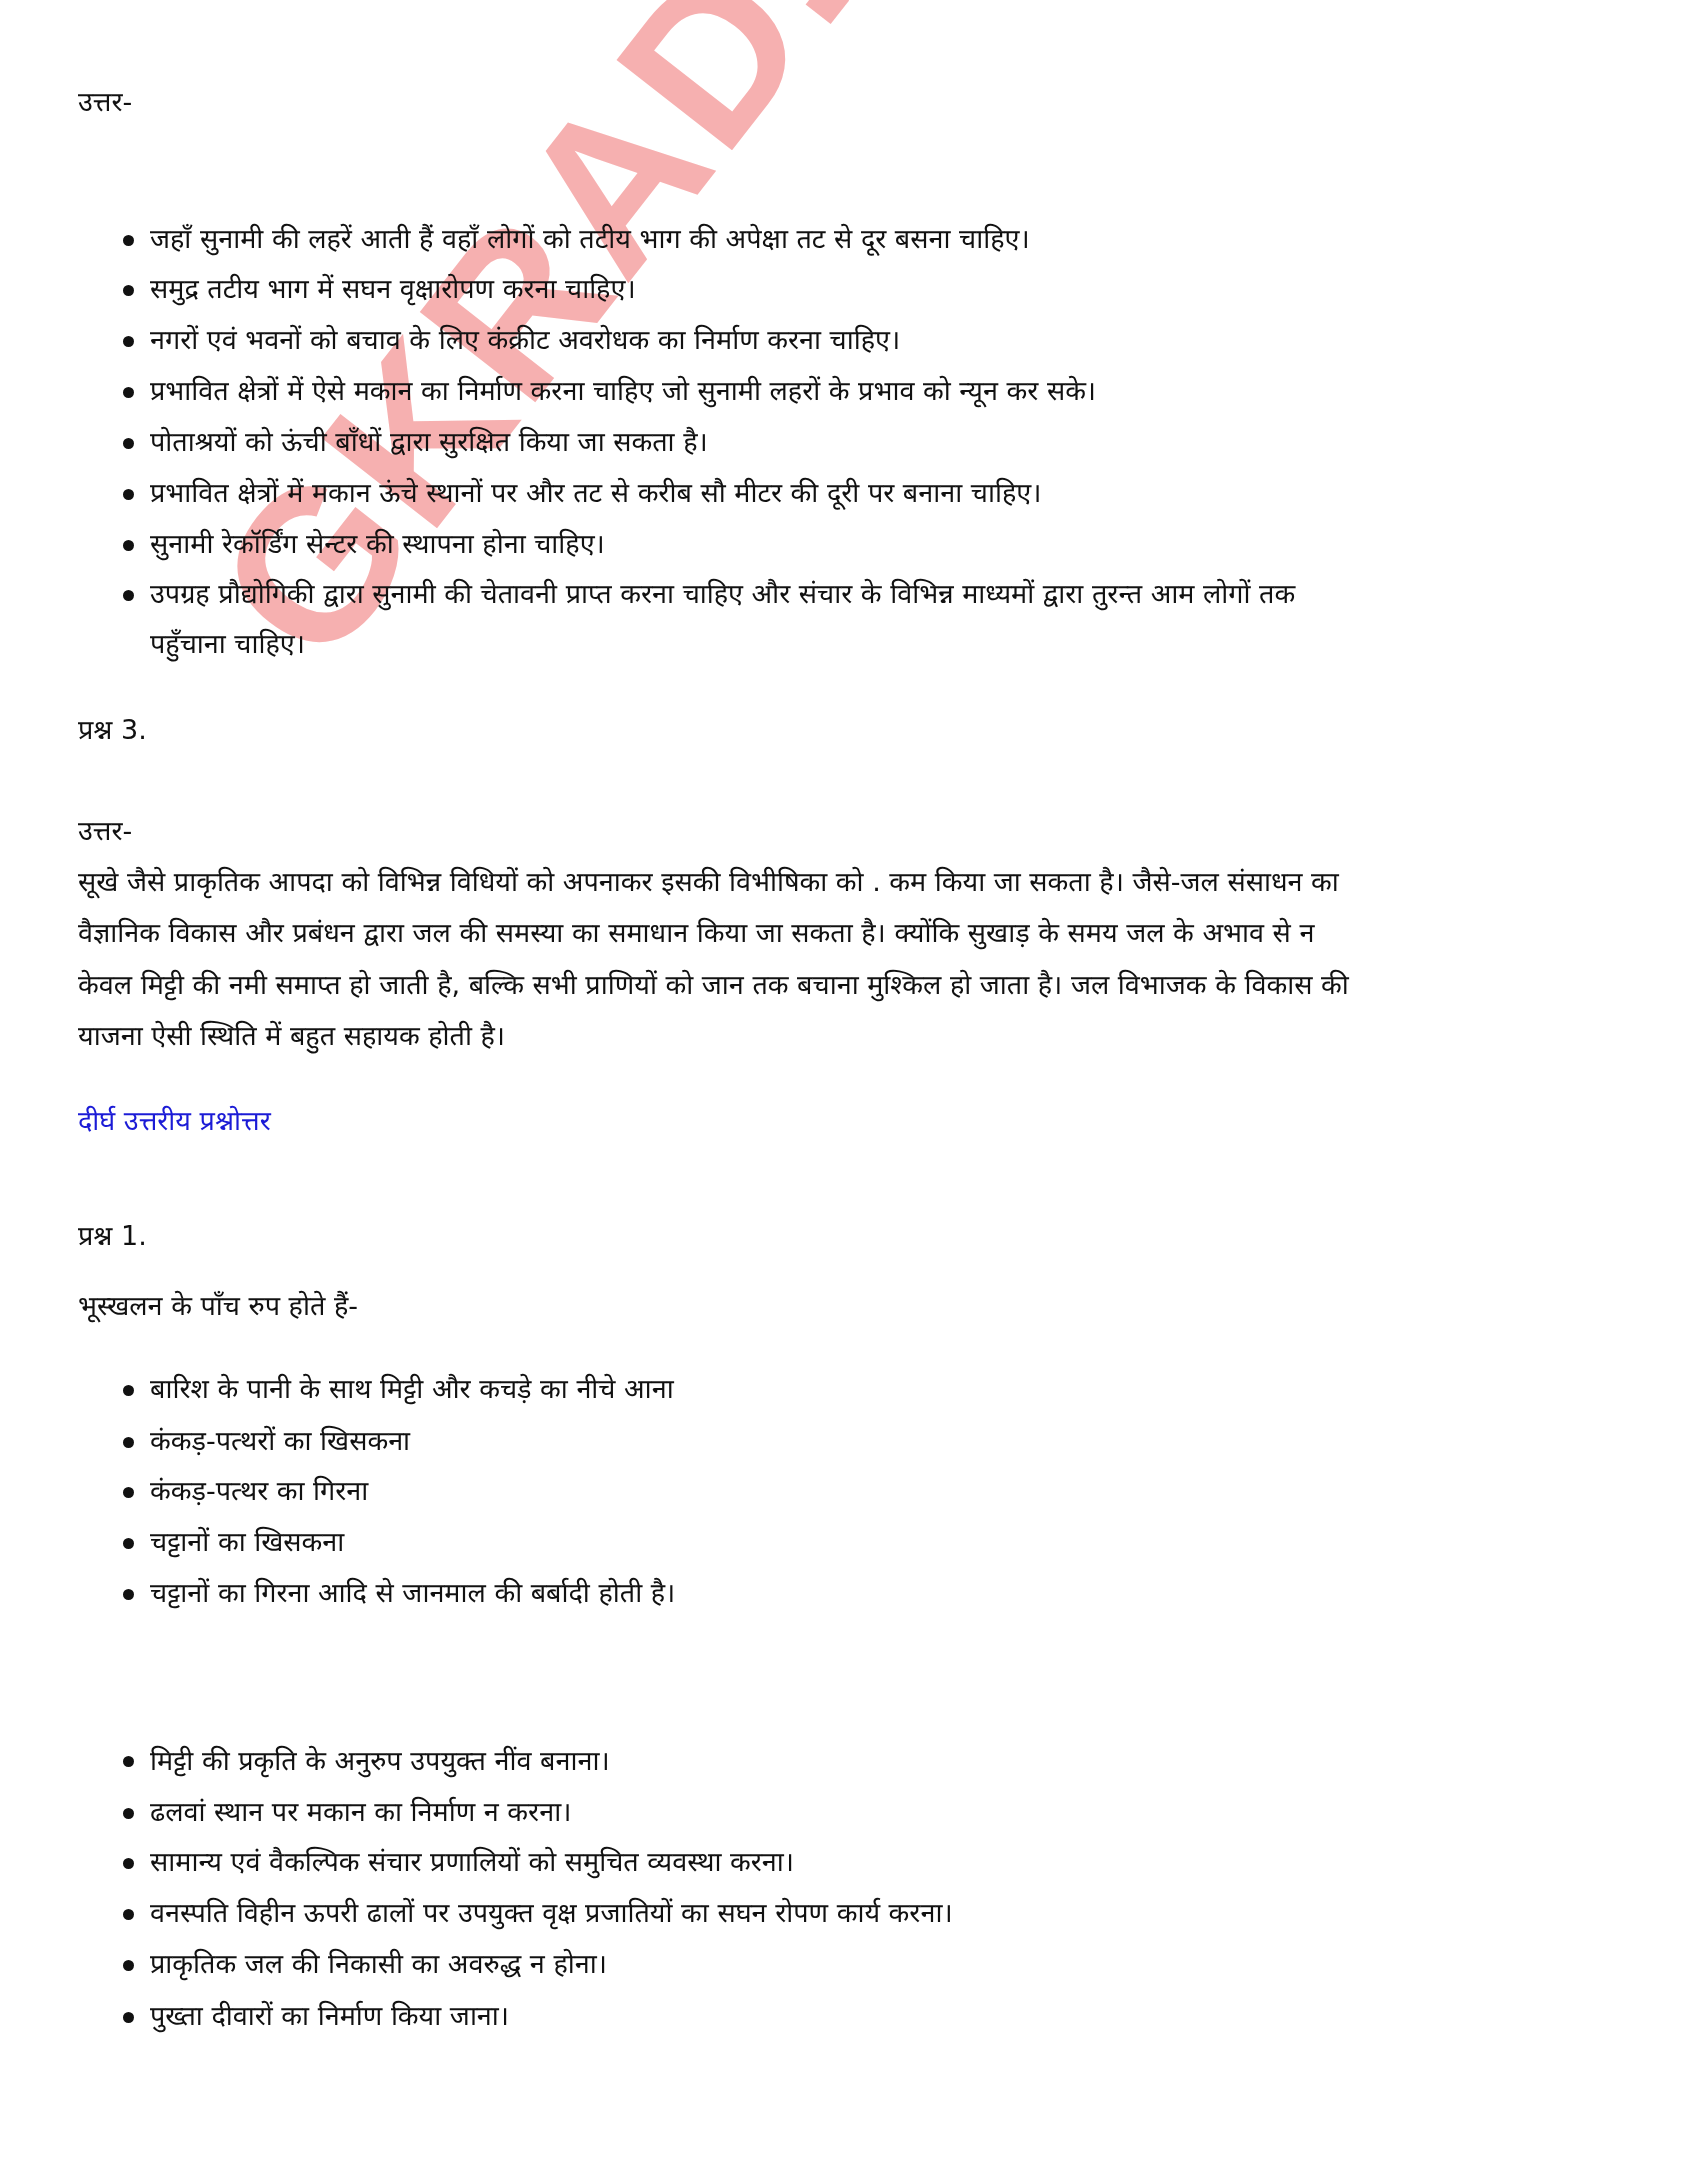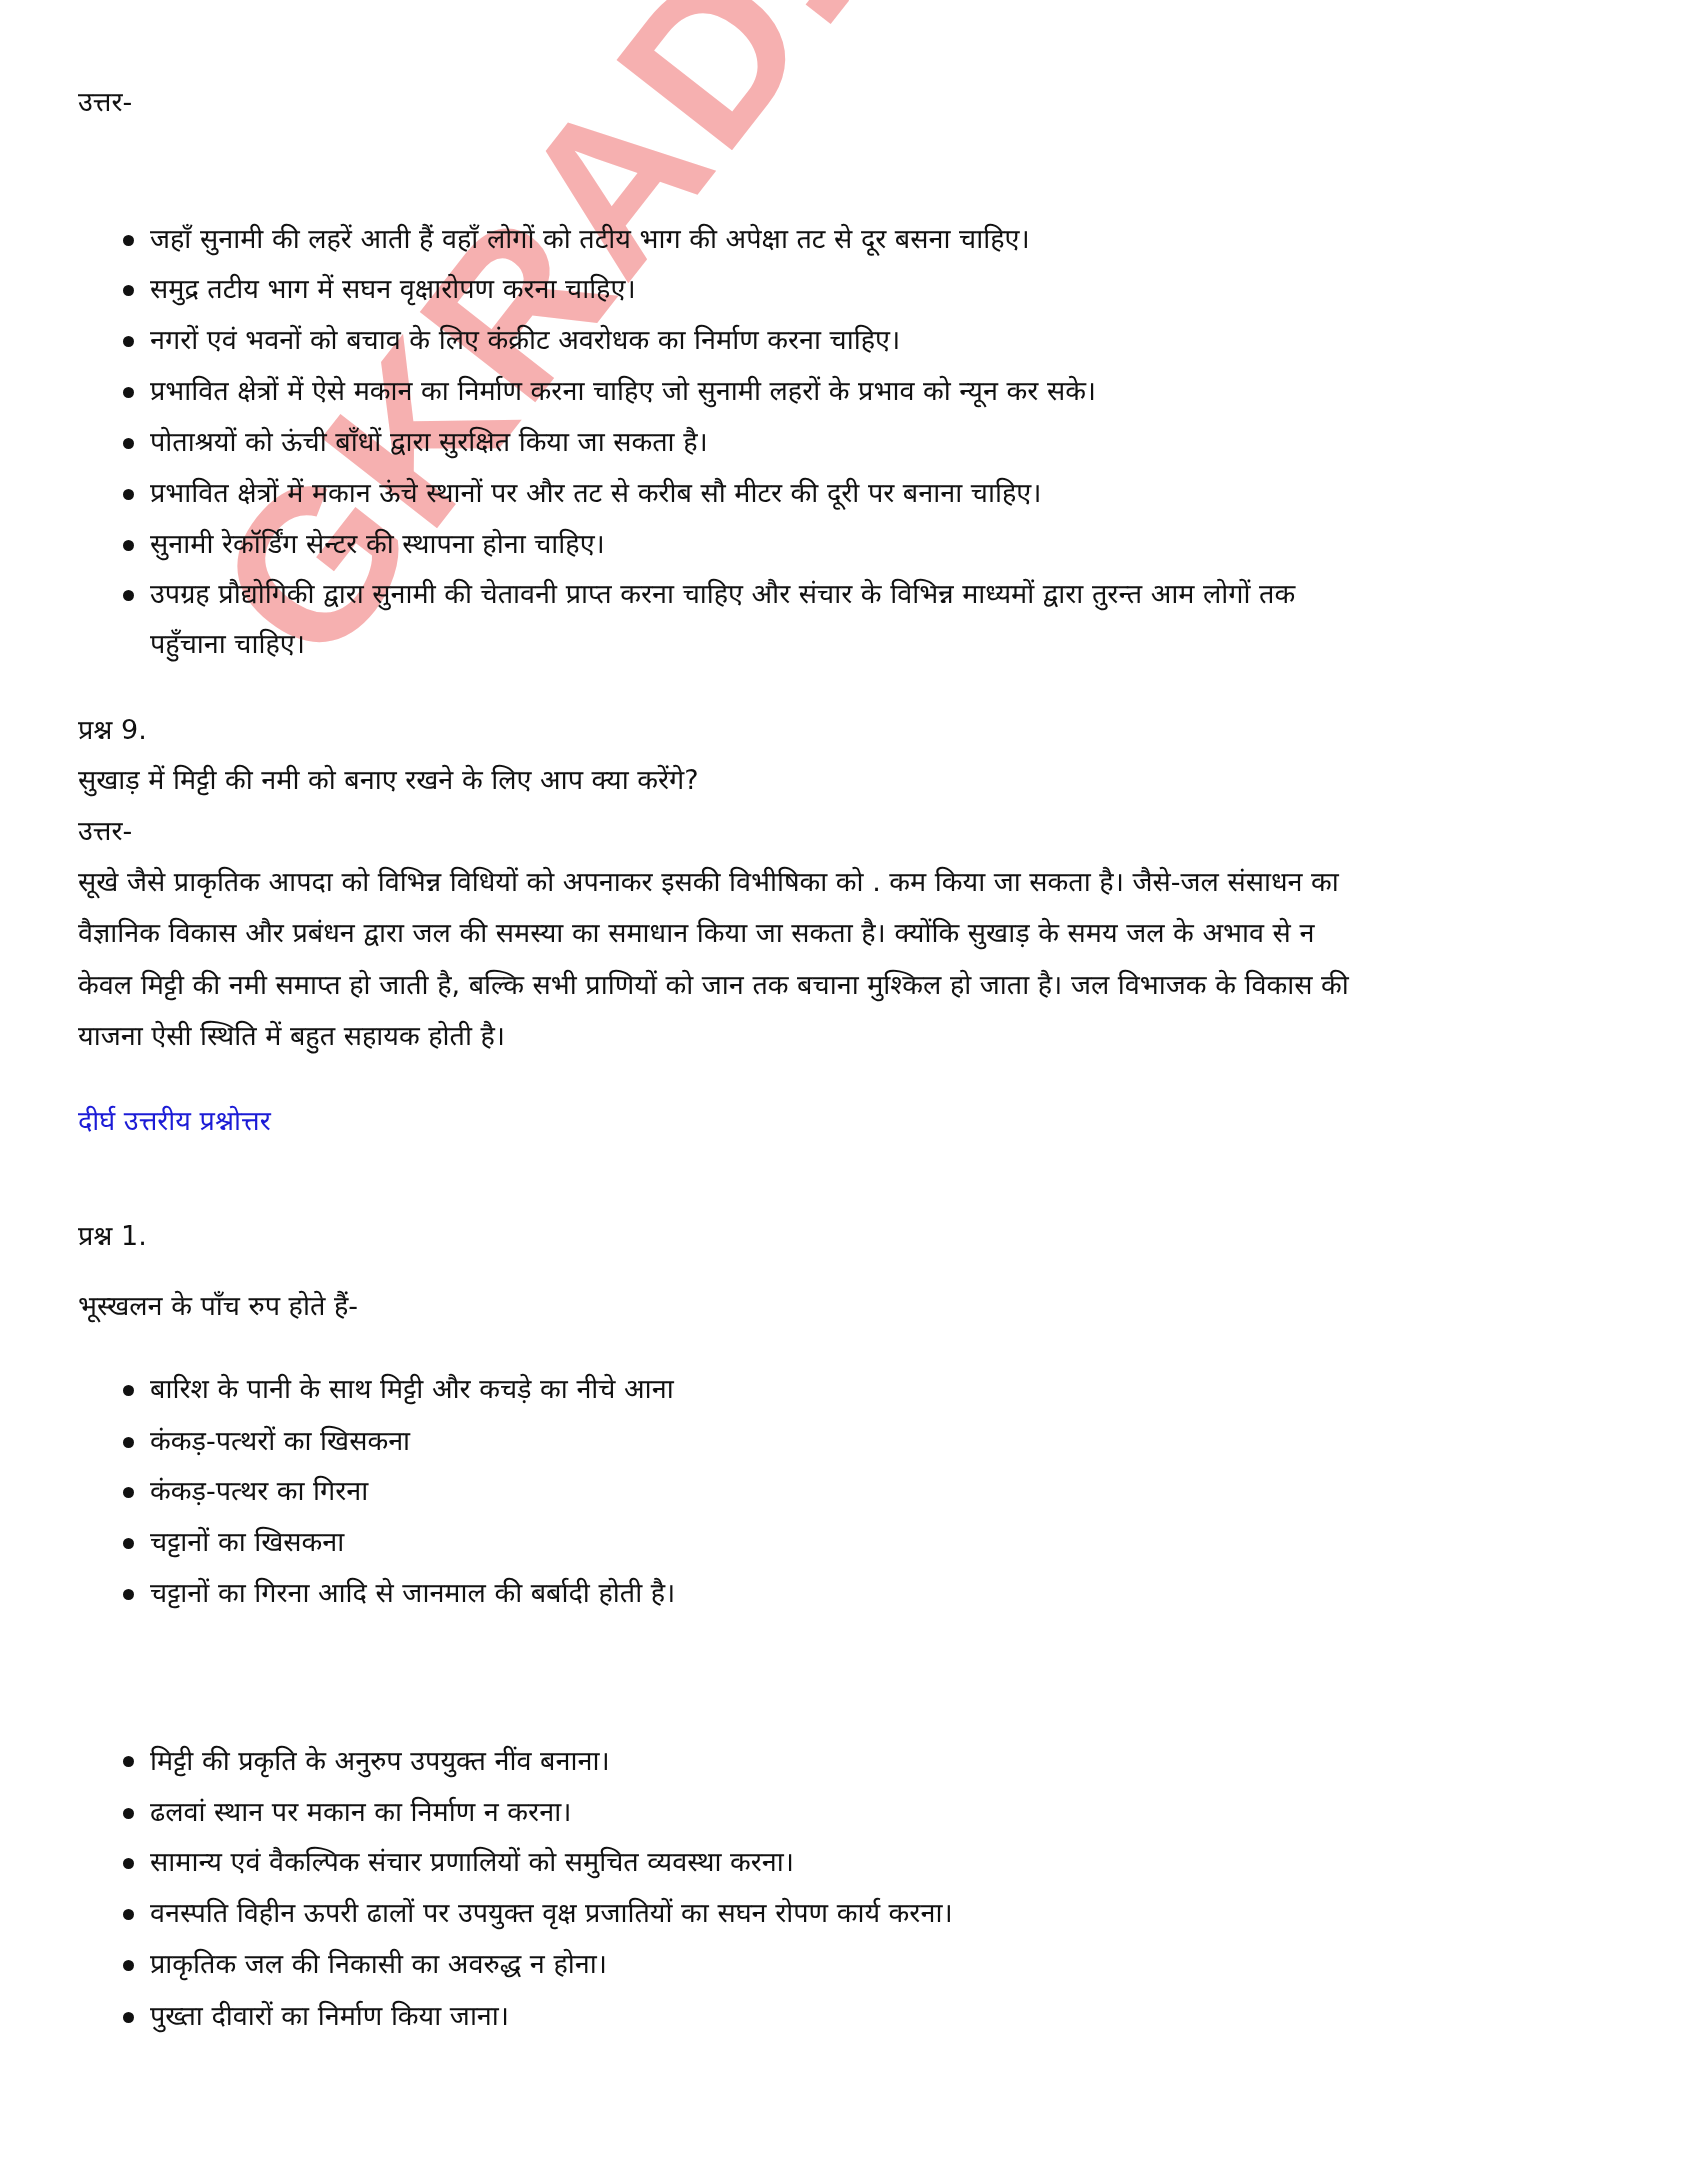--- a/index.html
+++ b/index.html
@@ -36,22 +36,21 @@
     <div class="bullet-line" style="top:417px">पोताश्रयों को ऊंची बाँधों द्वारा सुरक्षित किया जा सकता है।</div>
     <span class="bullet-dot" style="top:489px"></span>
     <div class="bullet-line" style="top:468px">प्रभावित क्षेत्रों में मकान ऊंचे स्थानों पर और तट से करीब सौ मीटर की दूरी पर बनाना चाहिए।</div>
     <span class="bullet-dot" style="top:540px"></span>
     <div class="bullet-line" style="top:519px">सुनामी रेकॉर्डिंग सेन्टर की स्थापना होना चाहिए।</div>
     <span class="bullet-dot" style="top:590px"></span>
     <div class="bullet-line" style="top:569px">उपग्रह प्रौद्योगिकी द्वारा सुनामी की चेतावनी प्राप्त करना चाहिए और संचार के विभिन्न माध्यमों द्वारा तुरन्त आम लोगों तक</div>
     <div class="bullet-line" style="top:619px">पहुँचाना चाहिए।</div>
   </div>
 
-  <div class="line" style="top:705px">प्रश्न 9.</div>
-  <div class="line" style="top:755px">सुखाड़ में मिट्टी की नमी को बनाए रखने के लिए आप क्या करेंगे?</div>
+  <div class="line" style="top:705px">प्रश्न 3.</div>
   <div class="line" style="top:806px">उत्तर-</div>
   <div class="line" style="top:908px">वैज्ञानिक विकास और प्रबंधन द्वारा जल की समस्या का समाधान किया जा सकता है। क्योंकि सुखाड़ के समय जल के अभाव से न</div>
   <div class="line" style="top:857px">सूखे जैसे प्राकृतिक आपदा को विभिन्न विधियों को अपनाकर इसकी विभीषिका को . कम किया जा सकता है। जैसे-जल संसाधन का</div>
   <div class="line" style="top:1011px">याजना ऐसी स्थिति में बहुत सहायक होती है।</div>
   <div class="line" style="top:960px">केवल मिट्टी की नमी समाप्त हो जाती है, बल्कि सभी प्राणियों को जान तक बचाना मुश्किल हो जाता है। जल विभाजक के विकास की</div>
 
   <div class="line heading-blue" style="top:1096px">दीर्घ उत्तरीय प्रश्नोत्तर</div>
 
   <div class="line" style="top:1211px">प्रश्न 1.</div>
   <div class="line" style="top:1281px">भूस्खलन के पाँच रुप होते हैं-</div>

